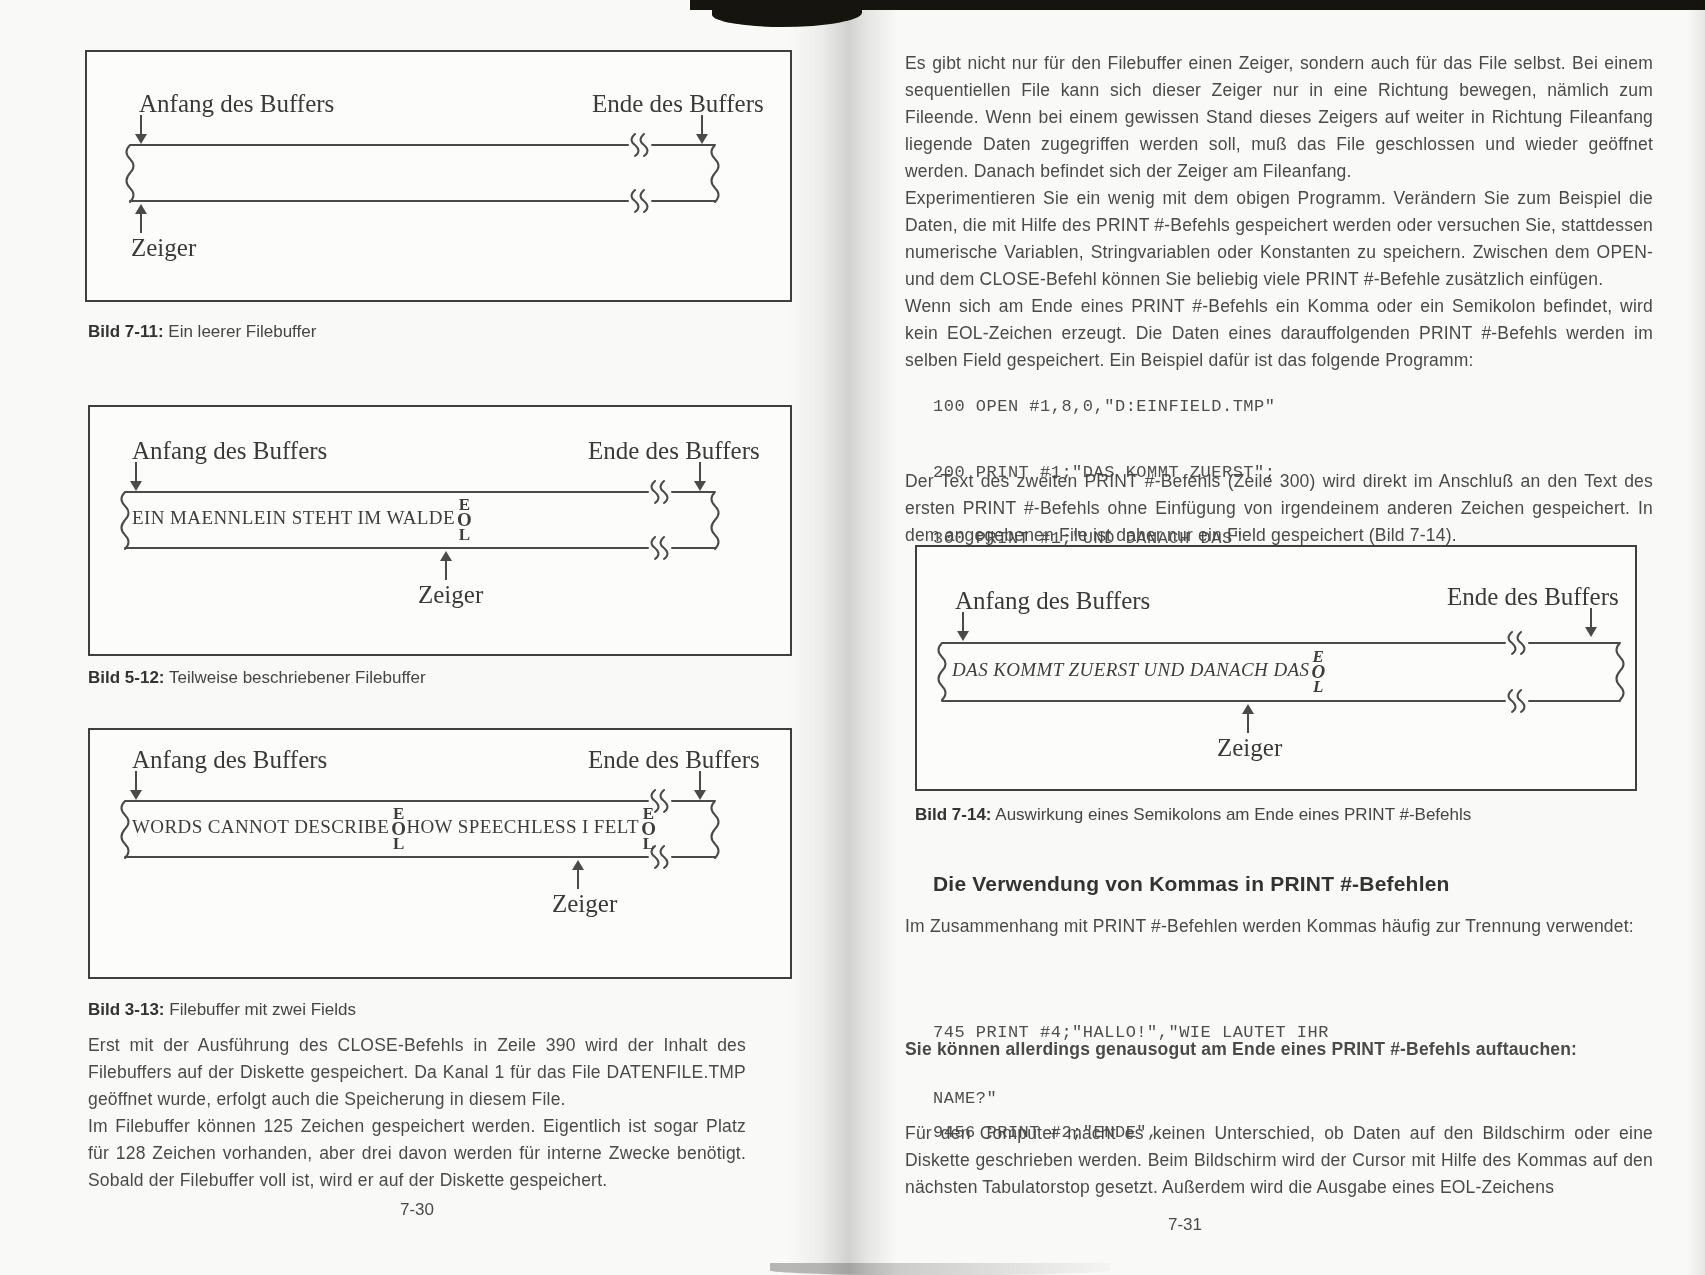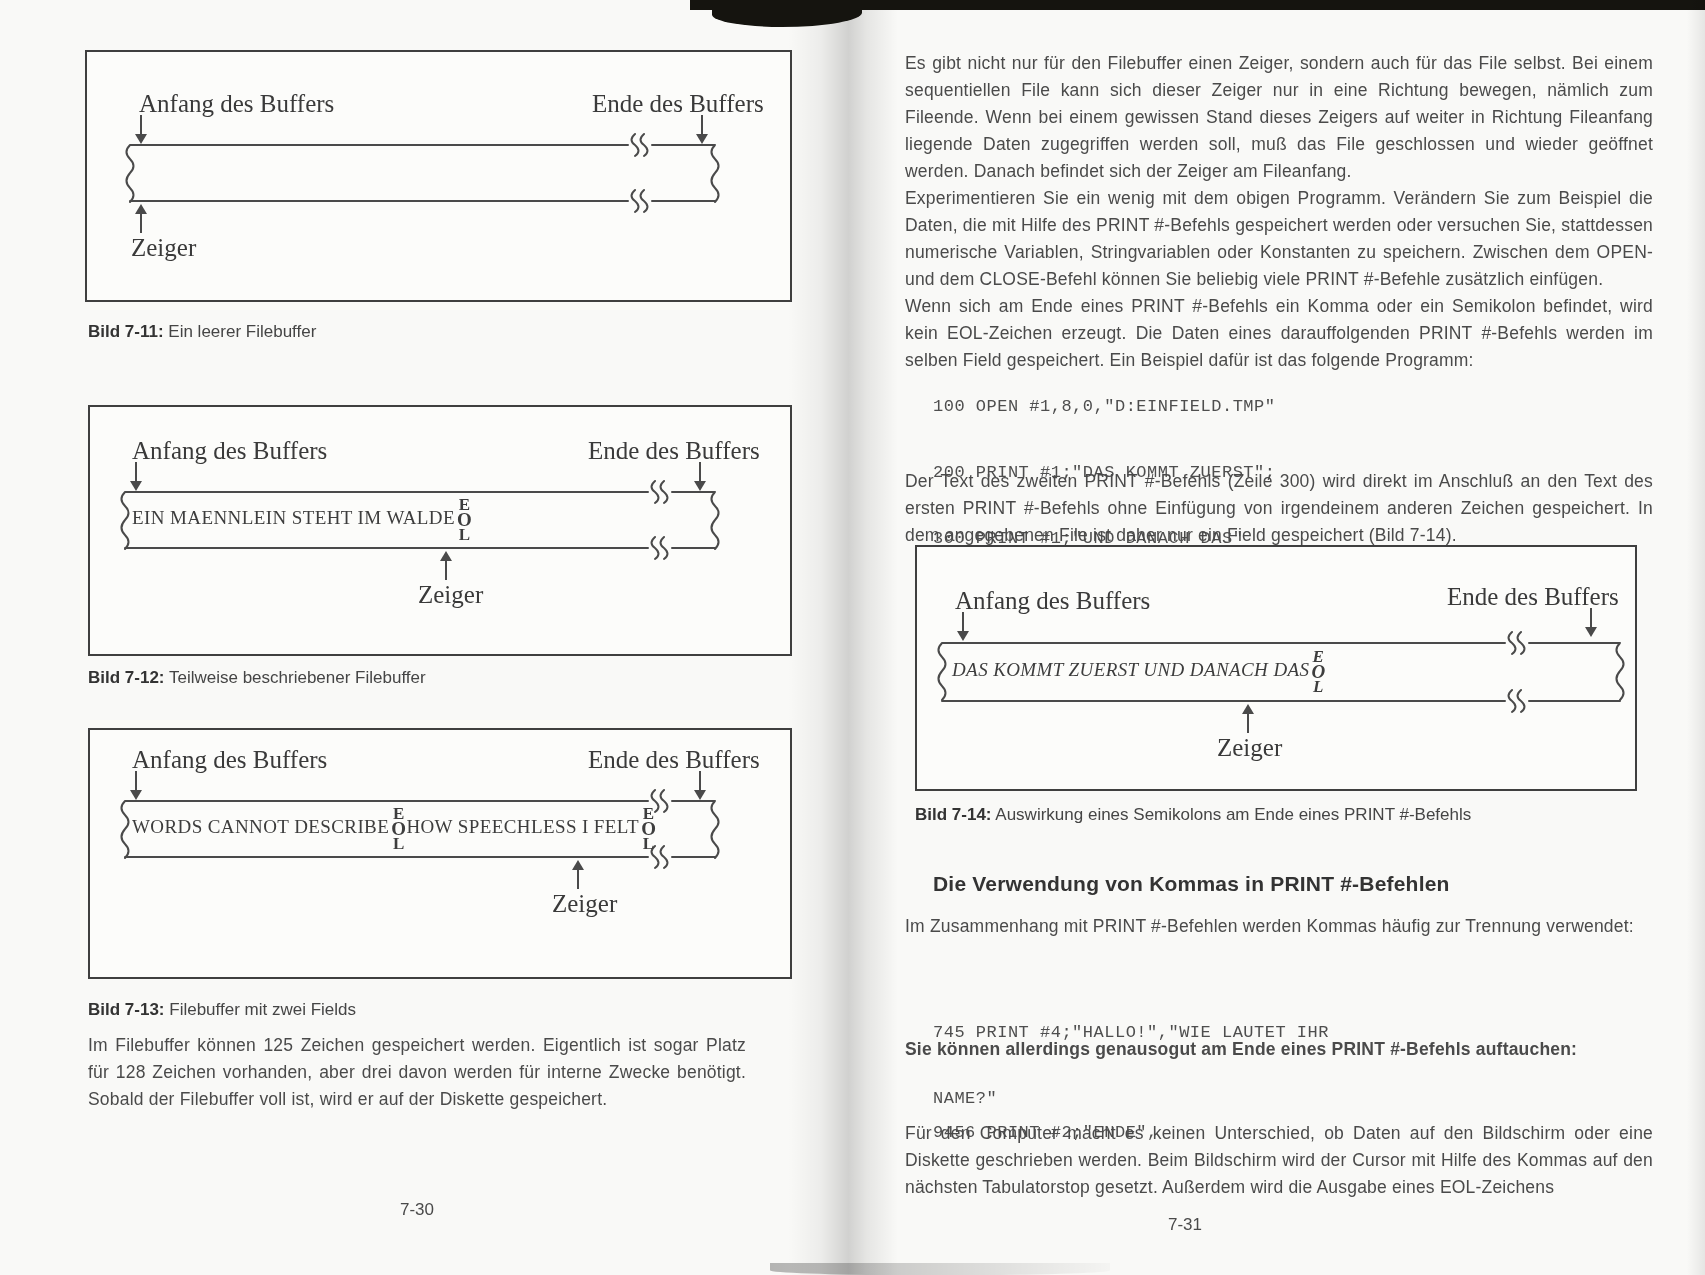--- a/index.html
+++ b/index.html
@@ -98,21 +98,21 @@
           </span>
       </div>
     </div>
     <div class="arrow up" style="left:350px;top:144px;">
         <span class="head"></span>
         <span class="stem"></span>
       </div>
     <div class="figlabel" style="left:328px;top:174px;">Zeiger</div>
   </div>
   <div class="cap" style="left:88px;top:668px;">
-    <b>Bild 7-12:</b>
+    <b>Bild 5-12:</b>
     <span>Teilweise beschriebener Filebuffer</span>
   </div>
 
   <div class="figbox" style="left:88px;top:728px;width:700px;height:247px;">
     <div class="figlabel" style="left:42px;top:16px;">Anfang des Buffers</div>
     <div class="arrow down" style="left:40px;top:41px;">
         <span class="stem"></span>
         <span class="head"></span>
       </div>
     <div class="figlabel" style="left:498px;top:16px;">Ende des Buffers</div>
@@ -136,25 +136,26 @@
           </span>
       </div>
     </div>
     <div class="arrow up" style="left:482px;top:130px;">
         <span class="head"></span>
         <span class="stem"></span>
       </div>
     <div class="figlabel" style="left:462px;top:160px;">Zeiger</div>
   </div>
   <div class="cap" style="left:88px;top:1000px;">
-    <b>Bild 7-13:</b>
+    <b>Bild 3-13:</b>
     <span>Filebuffer mit zwei Fields</span>
   </div>
 
   <div class="para" style="left:88px;top:1032px;width:658px;">
+    <p>Erst mit der Ausführung des CLOSE-Befehls in Zeile 390 wird der Inhalt des Filebuffers auf der Diskette gespeichert. Da Kanal 1 für das File DATENFILE.TMP geöffnet wurde, erfolgt auch die Speicherung in diesem File.</p>
     <p>Im Filebuffer können 125 Zeichen gespeichert werden. Eigentlich ist sogar Platz für 128 Zeichen vorhanden, aber drei davon werden für interne Zwecke benötigt. Sobald der Filebuffer voll ist, wird er auf der Diskette gespeichert.</p>
   </div>
   <div class="pagenum" style="left:88px;top:1200px;width:658px;">7-30</div>
 </div>
 
 <div class="page">
 
   <div class="para" style="left:905px;top:50px;width:748px;">
     <p>Es gibt nicht nur für den Filebuffer einen Zeiger, sondern auch für das File selbst. Bei einem sequentiellen File kann sich dieser Zeiger nur in eine Richtung bewegen, nämlich zum Fileende. Wenn bei einem gewissen Stand dieses Zeigers auf weiter in Richtung Fileanfang liegende Daten zugegriffen werden soll, muß das File geschlossen und wieder geöffnet werden. Danach befindet sich der Zeiger am Fileanfang.</p>
     <p>Experimentieren Sie ein wenig mit dem obigen Programm. Verändern Sie zum Beispiel die Daten, die mit Hilfe des PRINT #-Befehls gespeichert werden oder versuchen Sie, stattdessen numerische Variablen, Stringvariablen oder Konstanten zu speichern. Zwischen dem OPEN- und dem CLOSE-Befehl können Sie beliebig viele PRINT #-Befehle zusätzlich einfügen.</p>

